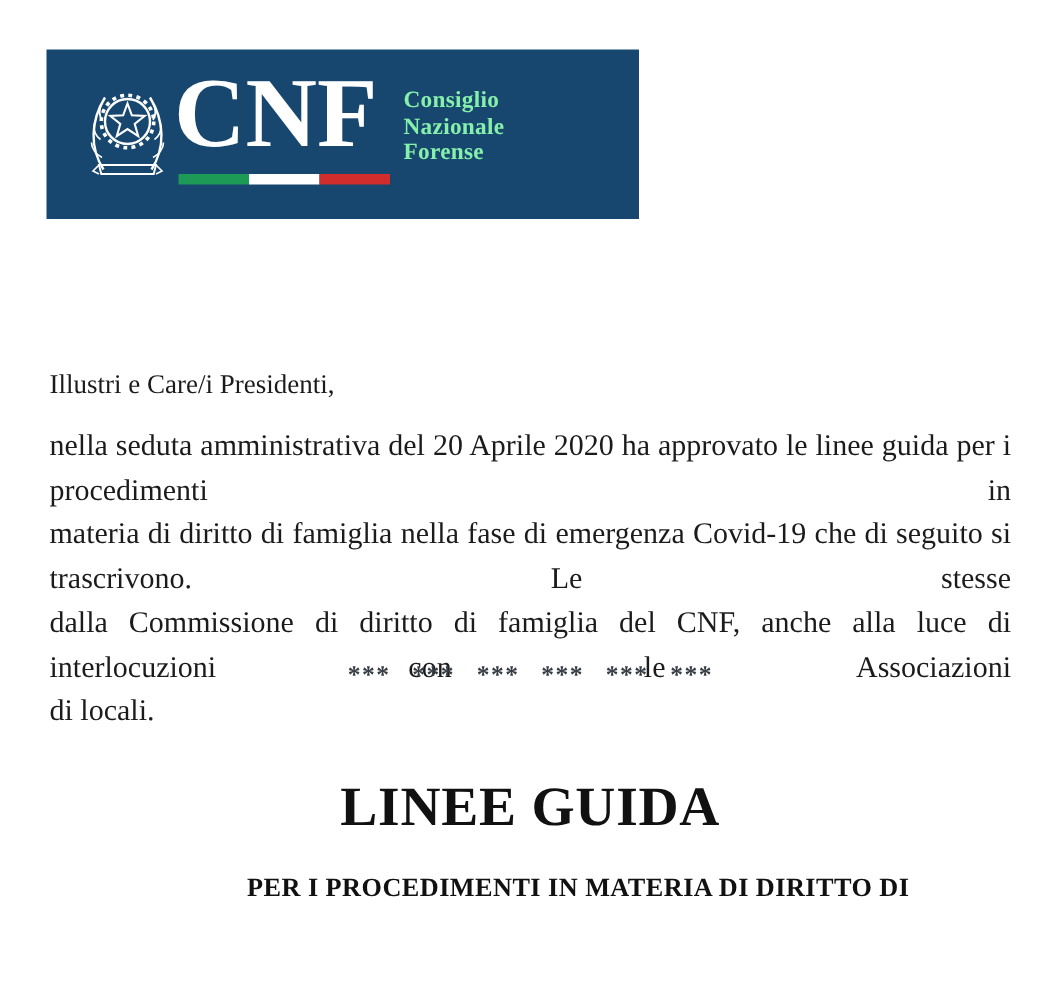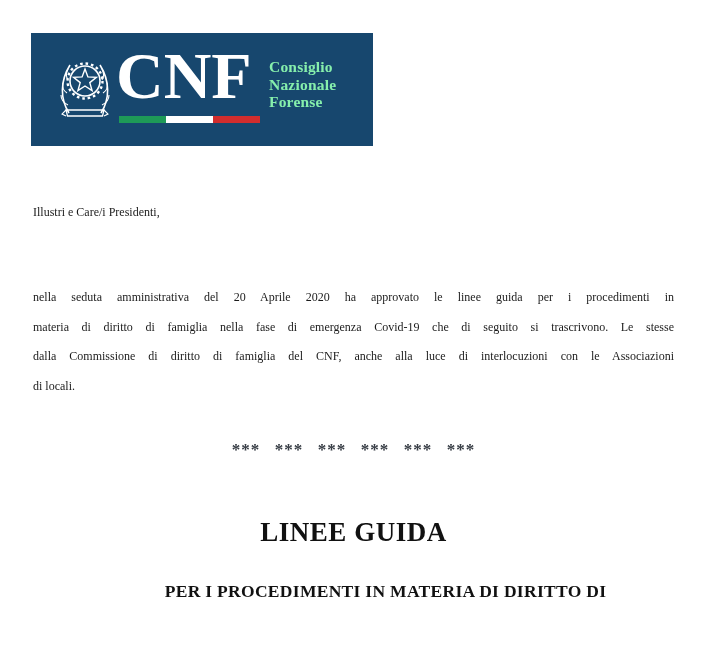--- a/index.html
+++ b/index.html
@@ -15,23 +15,24 @@
     background: #ffffff;
     overflow: hidden;
     color: #1b1b1b;
   }
 
   
   .logo-box {
     position: absolute;
     left: 31px;
     top: 33px;
-    width: 342px;
+    width: 372px;
     height: 113px;
     background: #17476e;
+    padding-left: 23px;
   }
   .emblem {
     position: absolute;
     left: 25px;
     top: 22px;
     width: 58px;
     height: 66px;
   }
   .cnf-acronym {
     position: absolute;
@@ -65,33 +66,34 @@
     line-height: 17.5px;
     letter-spacing: 0.2px;
     white-space: nowrap;
   }
 
   
   .bodytext {
     position: absolute;
     left: 33px;
     width: 641px;
-    font-size: 12px;
+    font-size: 18px;
     line-height: 20px;
     color: #1b1b1b;
+    margin-top: 44px;
   }
   .salutation { top: 202px; }
   .sender     { top: 244px; }
 
   .paragraph {
     position: absolute;
     left: 33px;
     top: 283px;
     width: 641px;
-    font-size: 12px;
+    font-size: 20px;
     line-height: 29.5px;
     color: #1b1b1b;
   }
   .paragraph .pline { text-align: justify; }
   .paragraph .pline.just { text-align-last: justify; }
 
   .separator {
     position: absolute;
     left: 0;
     top: 440px;
@@ -105,21 +107,21 @@
     white-space: pre;
   }
 
   
   .doc-title {
     position: absolute;
     left: 0;
     top: 517px;
     width: 707px;
     text-align: center;
-    font-size: 27px;
+    font-size: 37px;
     font-weight: bold;
     letter-spacing: 0.5px;
     color: #111111;
   }
   .doc-subtitle {
     position: absolute;
     left: 0;
     width: 707px;
     text-align: center;
     font-size: 17.5px;

